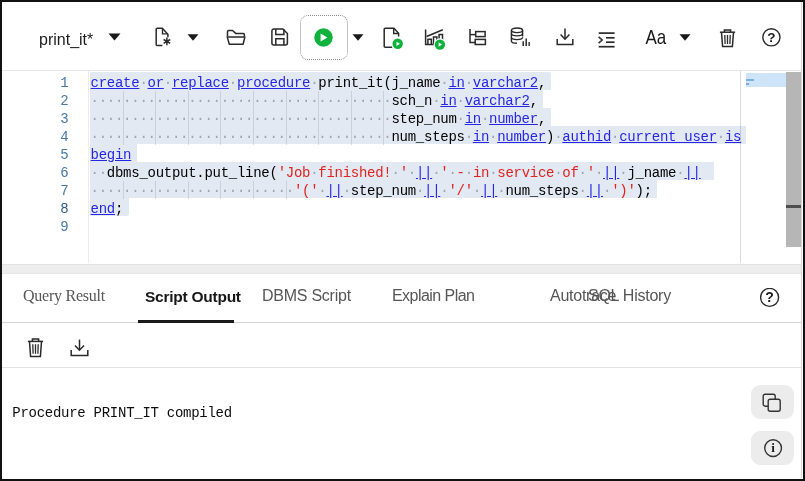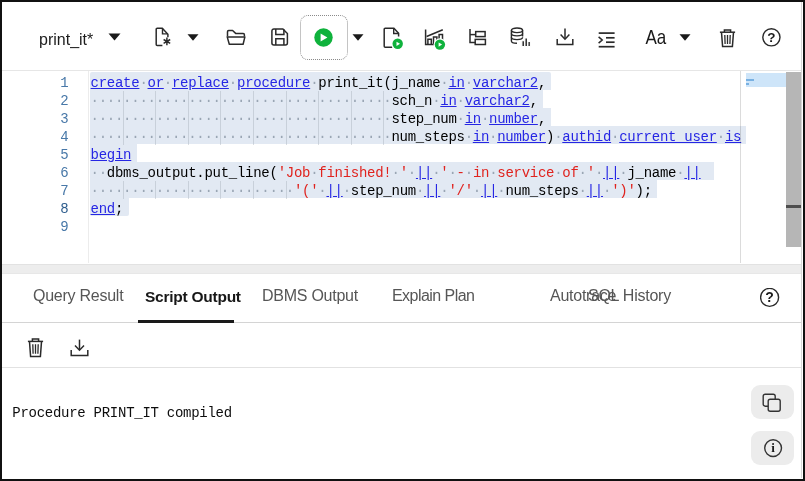--- a/index.html
+++ b/index.html
@@ -213,23 +213,23 @@
   <div class="abs" id="minimapsel"></div>
   <div class="abs mark" style="left:746px;top:78.6px;width:8px;height:2.2px;"></div>
   <div class="abs mark" style="left:746px;top:82.6px;width:3.2px;height:2.2px;"></div>
   <div class="abs" id="vsb"></div>
   <div class="abs" id="vsbmark"></div>
 
   <div class="abs" id="splitter"></div>
 
   <div class="abs" id="tabborder"></div>
   <div class="abs" id="underline"></div>
-  <div class="abs tab" style="left:33px;">Query Result</div>
+  <div class="abs tab" style="left:23px;font-family:Liberation Serif, serif;">Query Result</div>
   <div class="abs tab tabact" style="left:145px;">Script Output</div>
-  <div class="abs tab" style="left:262px;">DBMS Output</div>
+  <div class="abs tab" style="left:262px;">DBMS Script</div>
   <div class="abs tab" style="left:392px;letter-spacing:-0.55px;">Explain Plan</div>
   <div class="abs tab" style="left:530px;margin-left:20px;">Autotrace</div>
   <div class="abs tab" style="left:588px;">SQL History</div>
   <svg class="abs" style="left:760px;top:287.5px" width="20" height="20" fill="none">
     <circle cx="9.6" cy="9.4" r="9.0" stroke="#2a2a2a" stroke-width="1.4"></circle>
     <text x="9.6" y="14.0" text-anchor="middle" fill="#1a1a1a" style="font-family:'Liberation Sans',sans-serif;font-size:14px;font-weight:700;">?</text>
   </svg>
 
   <svg class="abs" style="left:26.5px;top:338px" width="17" height="20" fill="none" stroke="#2a2a2a" stroke-width="1.5">
     <path d="M0.9,3.4 H16.1"></path>

